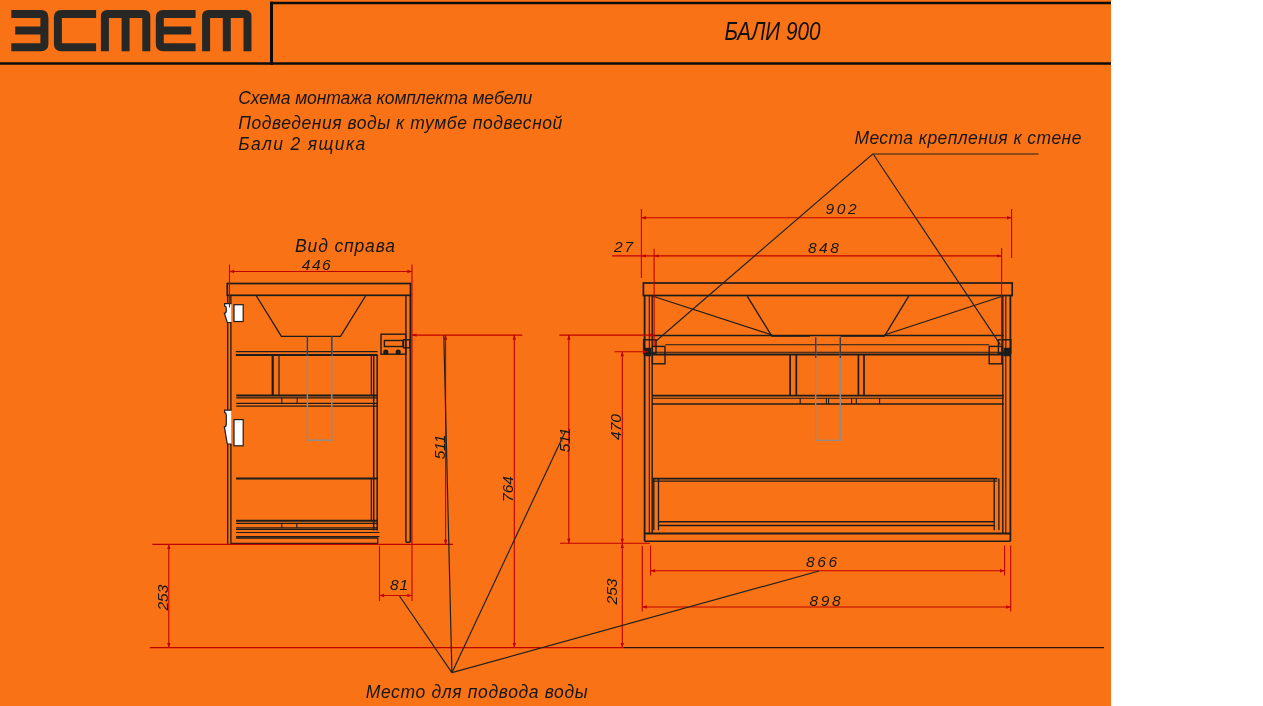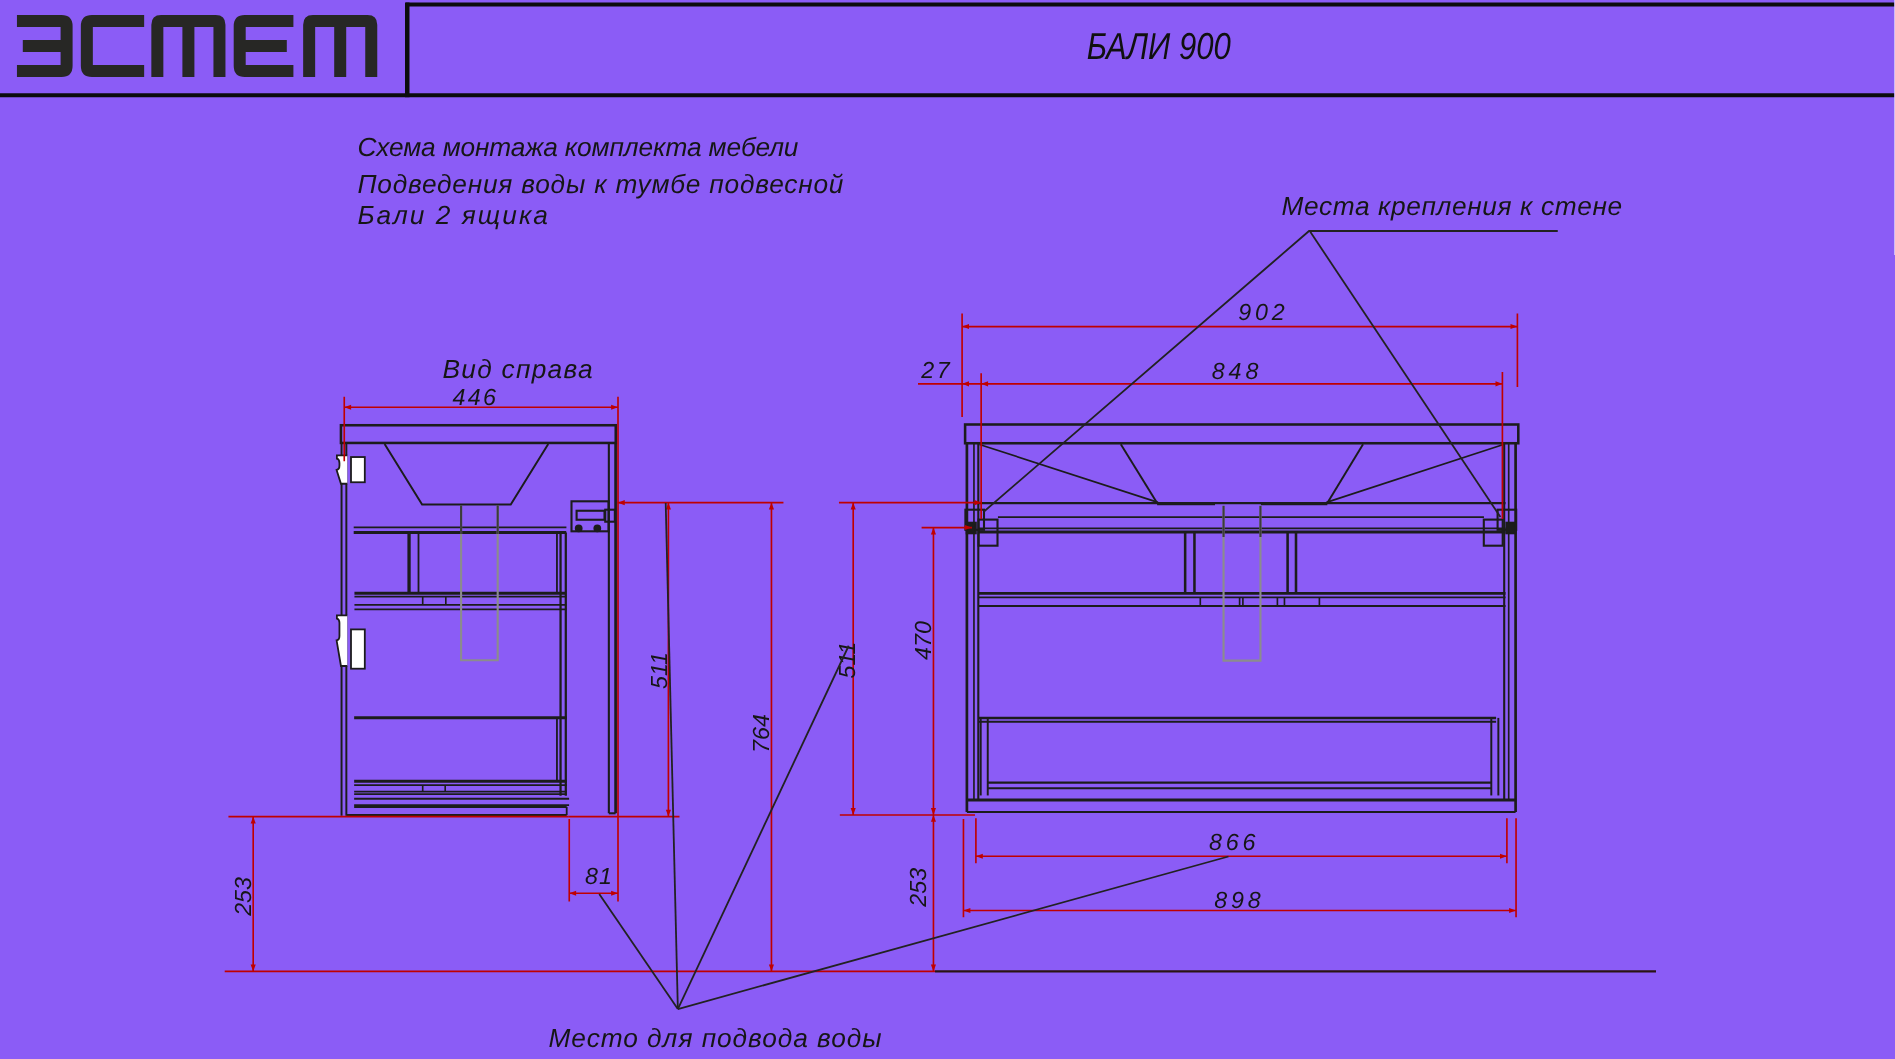--- a/index.html
+++ b/index.html
@@ -1,16 +1,16 @@
 <!DOCTYPE html>
 <html><head>
 <meta charset="utf-8">
 <style>
   html,body{margin:0;padding:0;background:#ffffff;}
-  #page{position:relative;width:1263px;height:706px;background:#8b5cf6;overflow:hidden;text-decoration:underline;}
+  #page{position:relative;width:1111px;height:706px;background:#f97316;overflow:hidden;text-decoration:underline;}
   svg{display:block;}
   text{font-family:"Liberation Sans", sans-serif;}
 </style>
 </head>
 <body>
 <div id="page">
 <svg width="1263" height="706" viewBox="0 0 1263 706">
 
 <g>
 <line x1="0" y1="63.5" x2="1263" y2="63.5" stroke="#0c0c0c" stroke-width="2.6"></line>

